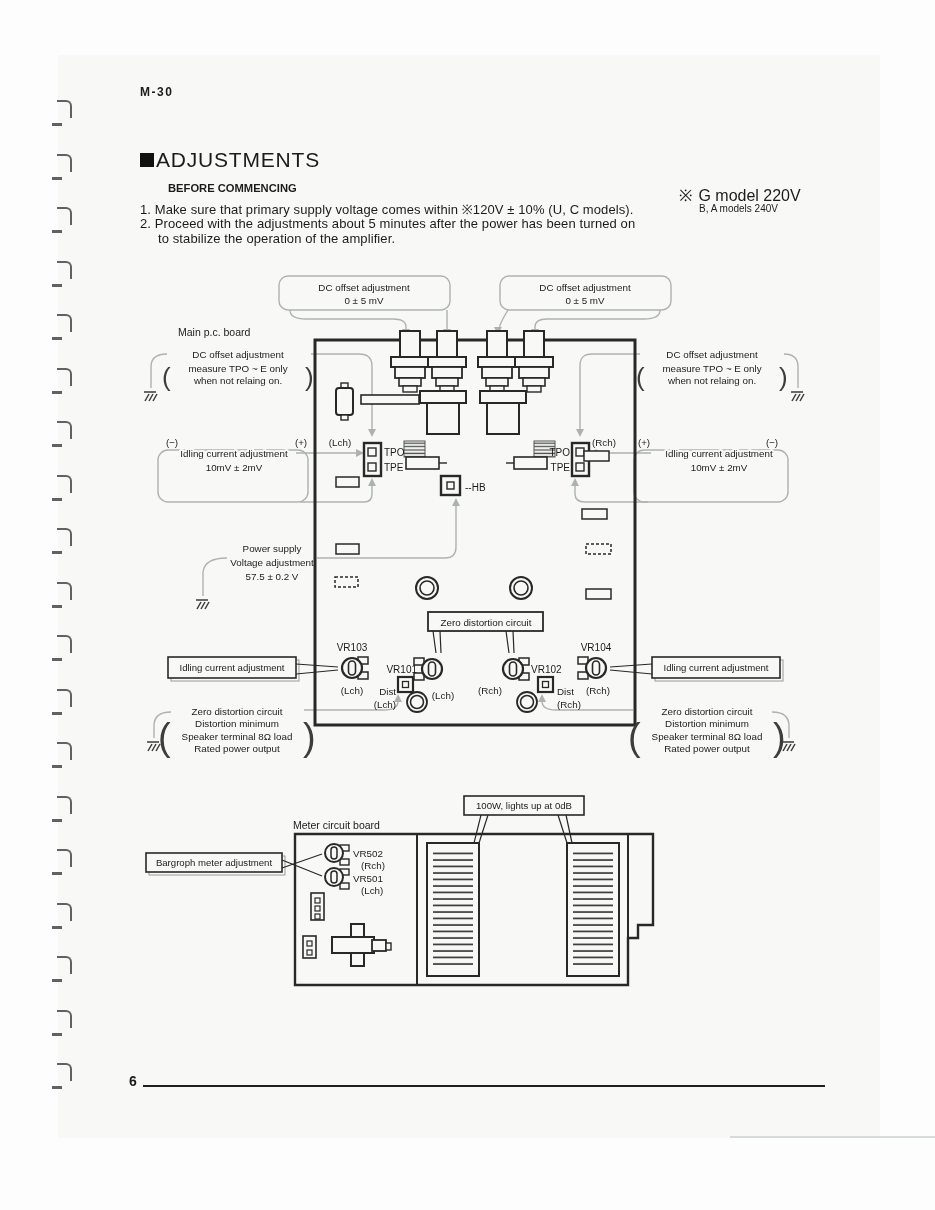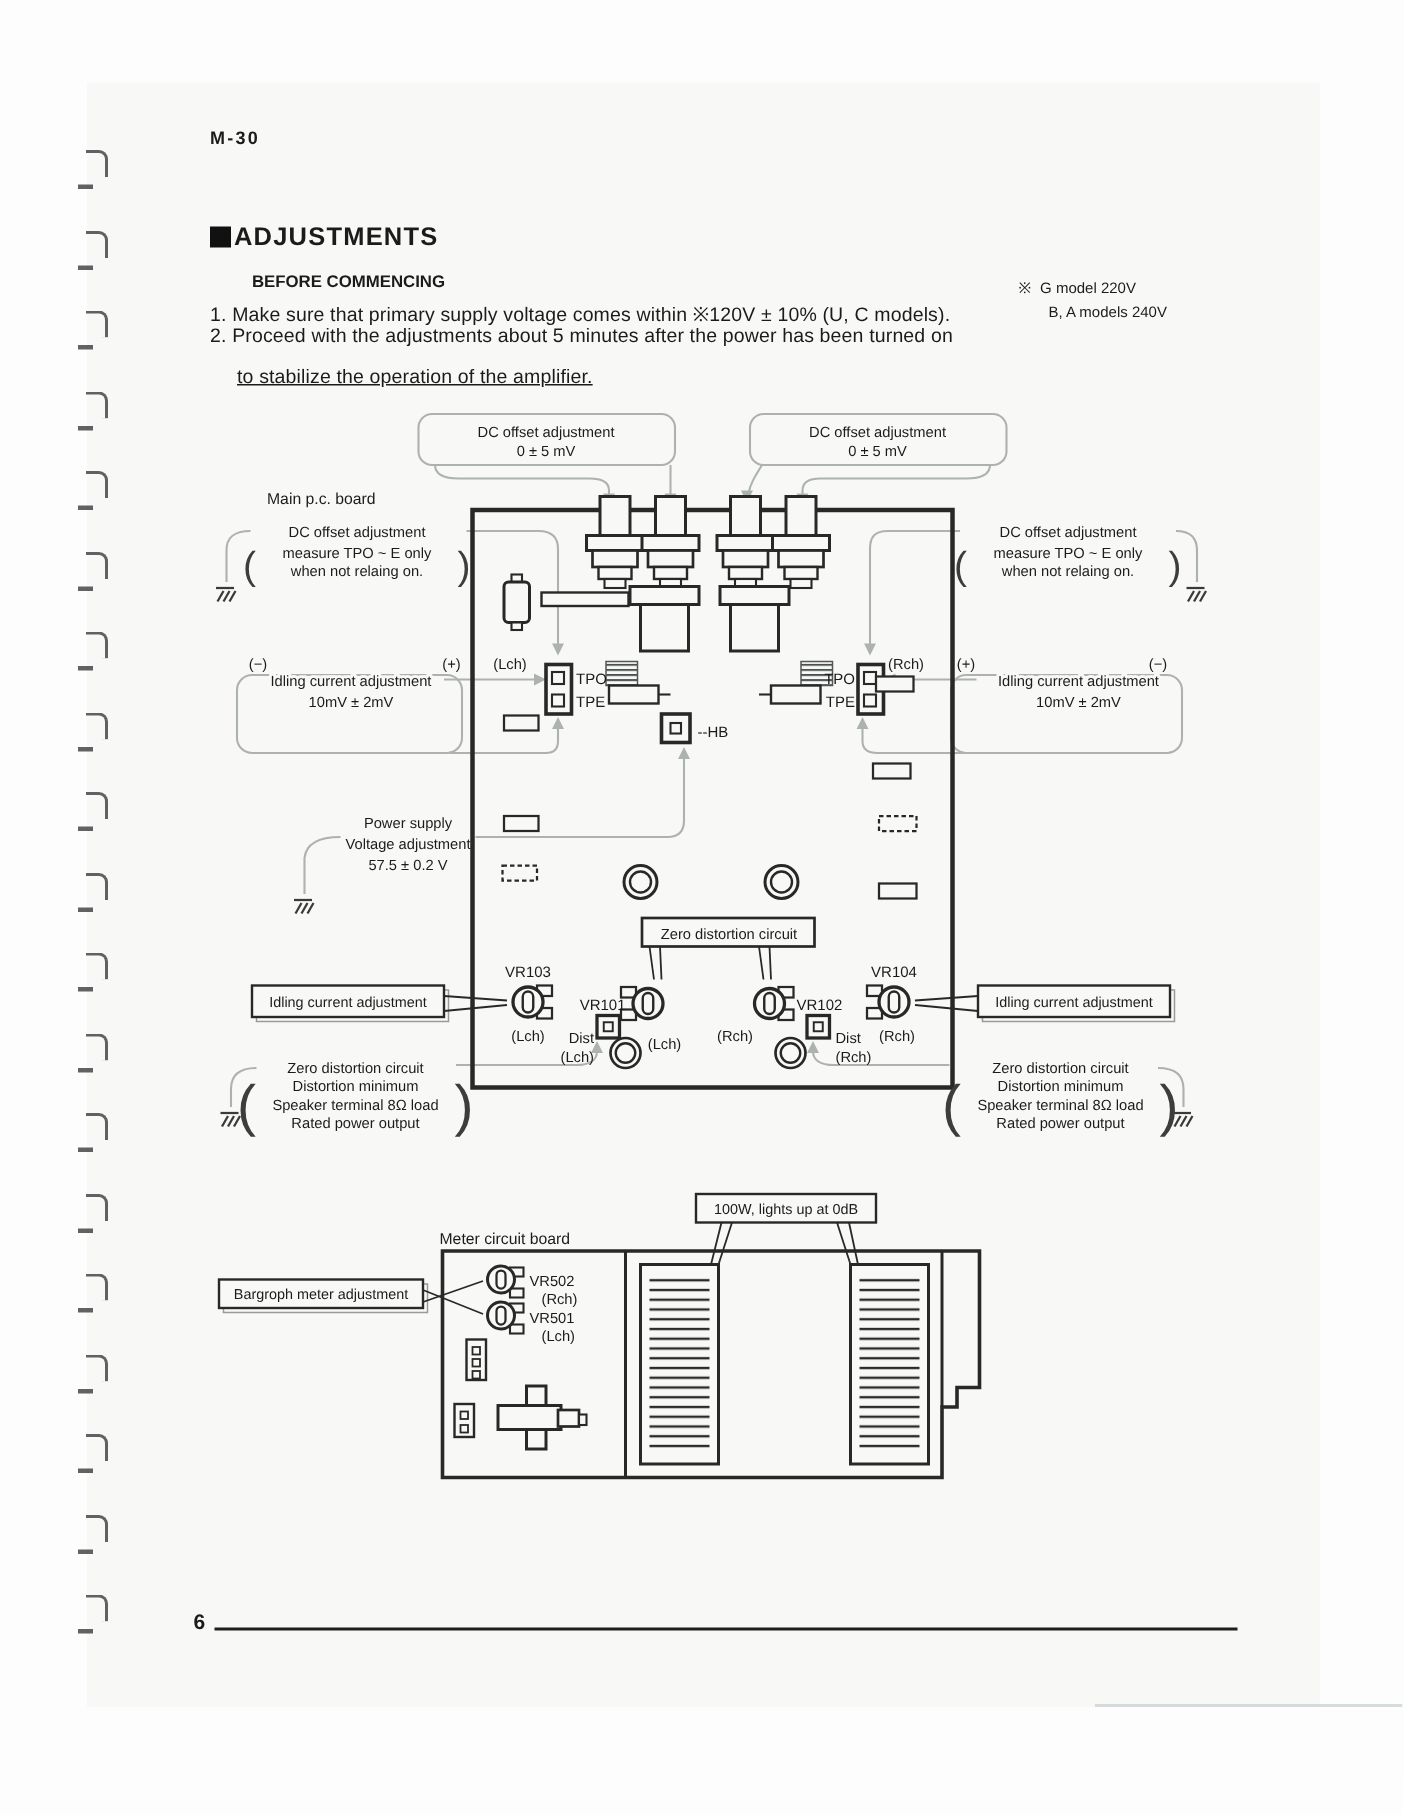--- a/index.html
+++ b/index.html
@@ -7,27 +7,27 @@
        font-family:"Liberation Sans", sans-serif;color:#1b1b1b;}
   #paper{position:absolute;left:58px;top:55px;width:822px;height:1083px;background:#f8f9f7;}
   .t{position:absolute;white-space:nowrap;}
   .bm{position:absolute;left:57px;width:13px;height:16px;
       border-top:2.5px solid #474747;border-right:2.5px solid #474747;
       border-top-right-radius:6px;opacity:.85;}
   .bm::after{content:"";position:absolute;left:-5px;top:21px;width:10px;height:2.5px;background:#474747;}
   #model{left:140px;top:85px;font-size:12px;font-weight:bold;letter-spacing:1.5px;}
   #heading{left:140px;top:148px;display:flex;align-items:center;gap:2px;}
   #heading .sq{width:14px;height:14px;background:#111;display:inline-block;}
-  #heading .ht{font-size:17px;font-weight:bold;letter-spacing:.8px;}
+  #heading .ht{font-size:21px;font-weight:normal;letter-spacing:.8px;}
   #subhead{left:140px;top:182px;font-size:11.2px;font-weight:bold;padding-left:28px;}
   .body-line{font-size:13px;letter-spacing:.1px;}
   #item1{left:140px;top:200px;}
   #item2a{left:140px;top:216px;}
-  #item2b{left:158px;top:243px;text-decoration:underline;}
-  #note1{left:679px;top:184px;font-size:10px;}
+  #item2b{left:158px;top:231px;}
+  #note1{left:679px;top:184px;font-size:16px;}
   #note1 .sym{margin-right:6px;}
   #note2{left:699px;top:203px;font-size:10px;text-align:center;}
   #pagenum{left:129px;top:1073px;font-size:14px;font-weight:bold;}
   #footrule{position:absolute;left:143px;top:1085px;width:682px;height:2px;background:#1f1f1f;}
   #edge-shadow{position:absolute;left:730px;top:1136px;width:205px;height:2px;background:#ccd2d2;opacity:.8;}
   svg{position:absolute;left:0;top:0;}
   svg text{font-family:"Liberation Sans", sans-serif;fill:#1b1b1b;}
   .s10{font-size:10px;}.s98{font-size:9.8px;}.s96{font-size:9.6px;}.s105{font-size:10.5px;}
   .mid{text-anchor:middle;}.end{text-anchor:end;}
   .halo{paint-order:stroke;stroke:#f8f9f7;stroke-width:4px;stroke-linejoin:round;}

